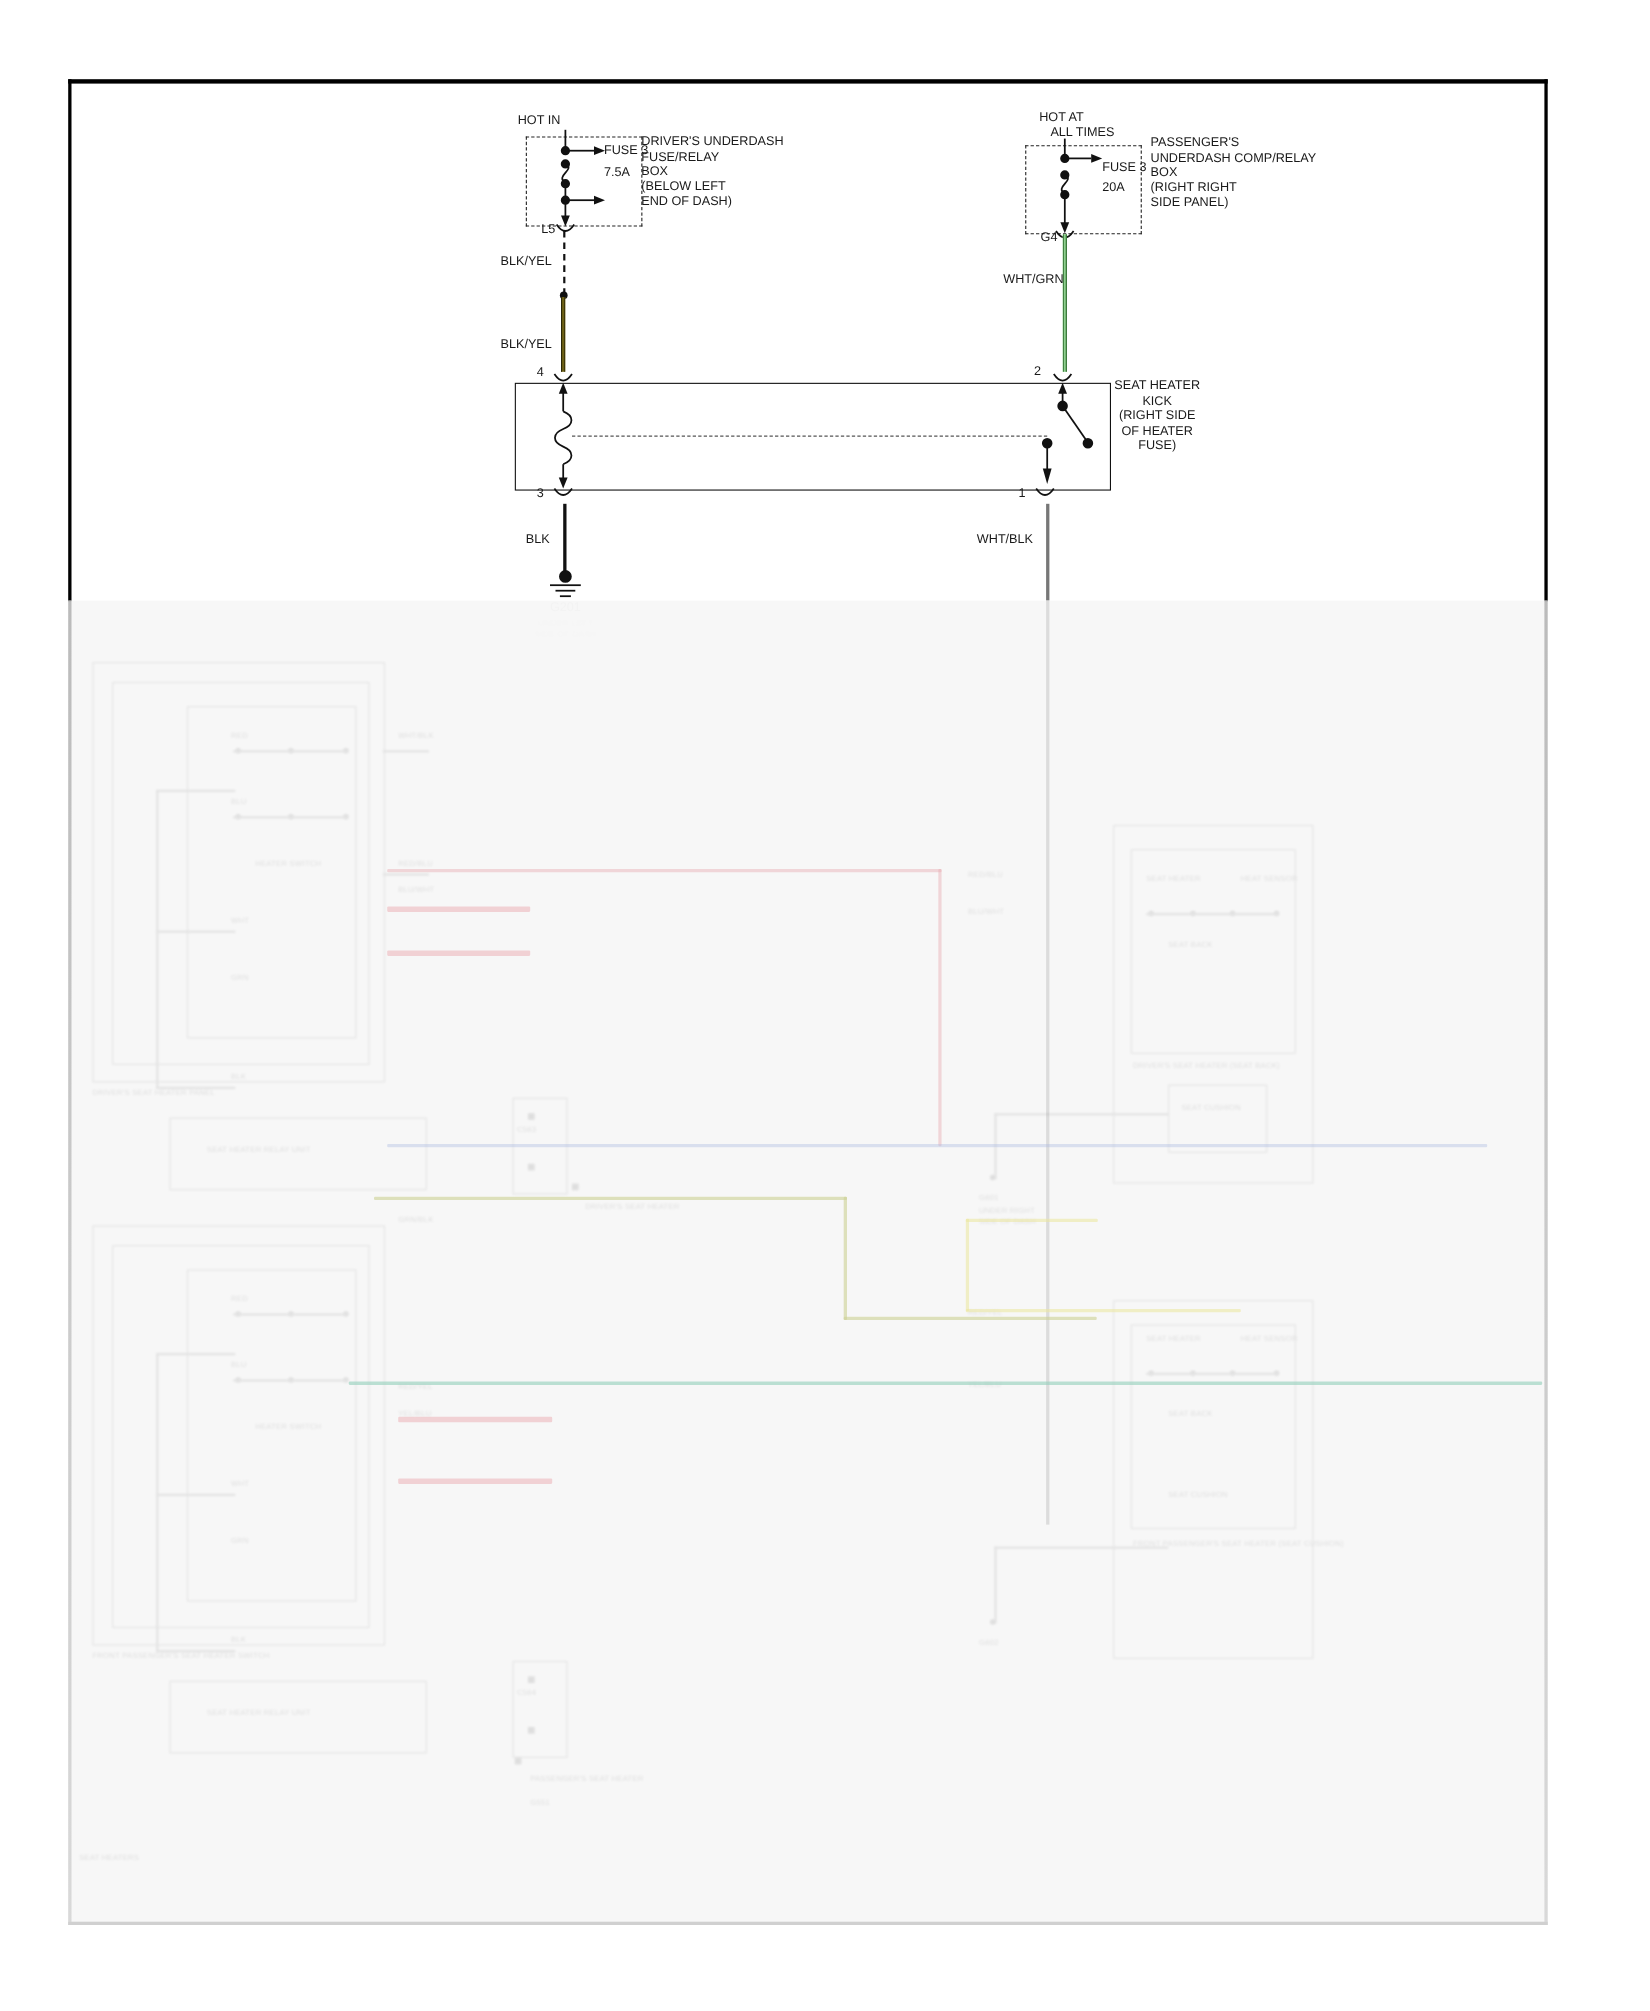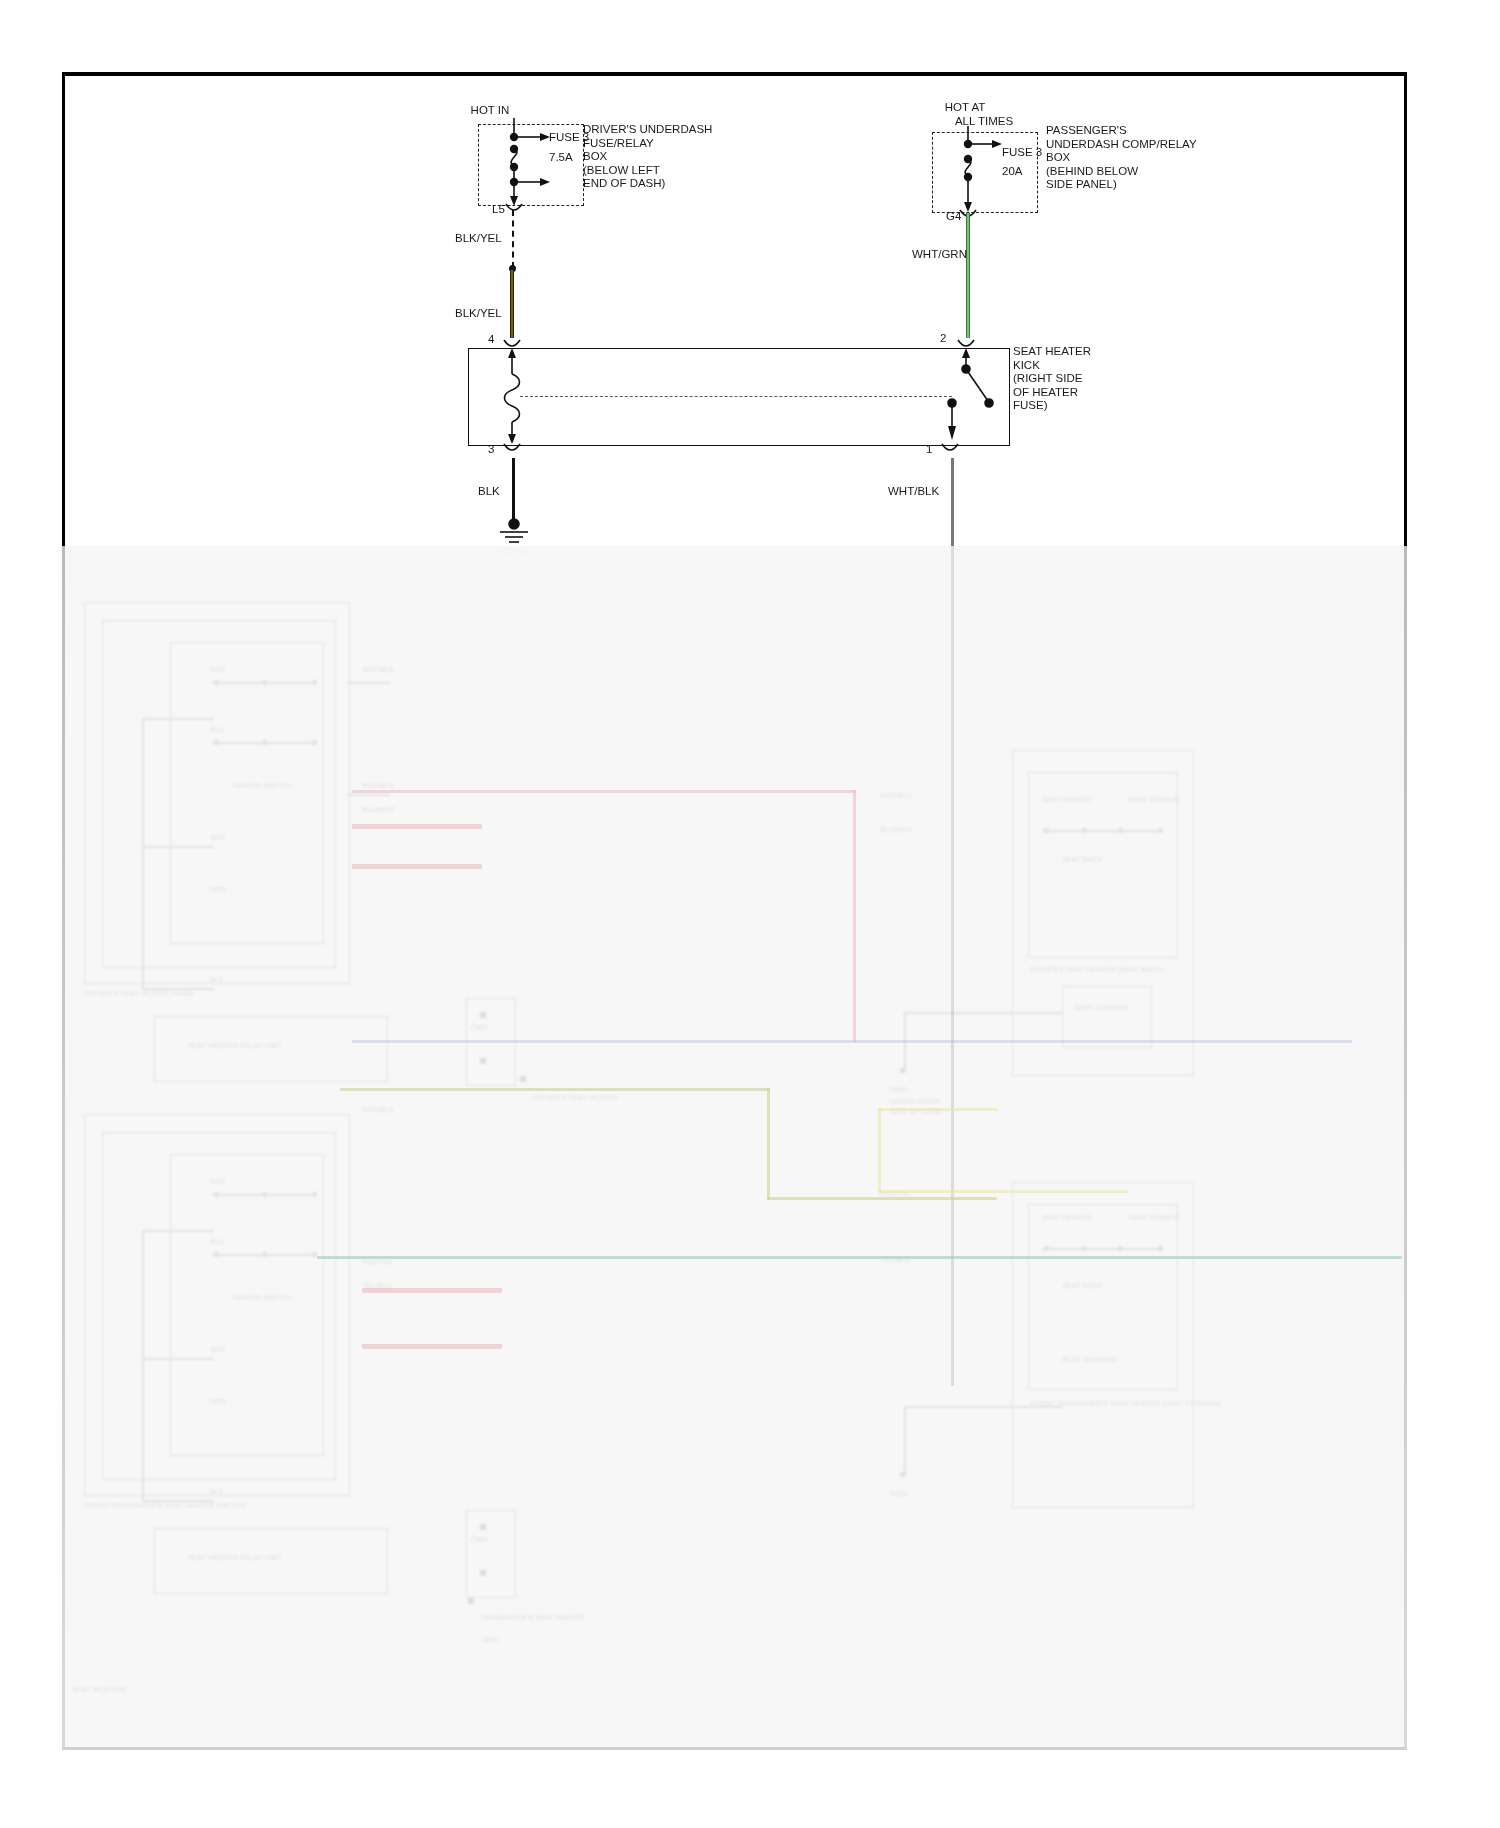--- a/index.html
+++ b/index.html
@@ -114,21 +114,21 @@
     <circle class="sk-f" cx="44" cy="51" r="3.4"></circle>
     <line class="sk" x1="44" y1="51" x2="44" y2="80"></line>
     <polygon points="40,76 44,86 48,76" fill="#111"></polygon>
     <path class="sk" d="M36 84 q8 12 16 0"></path>
   </svg>
 
   <div class="lbl" style="left:1002px;top:146px;">FUSE 3</div>
   <div class="lbl" style="left:1002px;top:165px;">20A</div>
   <div class="lbl" style="left:946px;top:210px;">G4</div>
 
-  <div class="lbl" style="left:1046px;top:124px;"><span>PASSENGER'S</span><br><span>UNDERDASH COMP/RELAY</span><br><span>BOX</span><br><span>(BEHIND BELOW</span><br><span>SIDE PANEL)</span></div>
+  <div class="lbl" style="left:1046px;top:124px;"><span>PASSENGER'S</span><br><span>UNDERDASH COMP/RELAY</span><br><span>BOX</span><br><span>(RIGHT RIGHT</span><br><span>SIDE PANEL)</span></div>
 
   <div class="wire" style="left:966px;top:213px;width:4px;height:125px;background:#8fd08f;
               box-shadow:inset 1.2px 0 0 #3c7a3c, inset -1.2px 0 0 #3c7a3c;"></div>
   <div class="lbl" style="left:912px;top:248px;">WHT/GRN</div>
 
   <div class="relay-box" style="left:468px;top:348px;width:540px;height:96px;"></div>
 
   <svg style="position:absolute;left:498px;top:334px;width:34px;height:24px;">
     <path class="sk" d="M6 6 q8 12 16 0"></path>
   </svg>
@@ -167,21 +167,21 @@
     <circle class="sk-f" cx="12" cy="55" r="4"></circle>
     <line class="sk" x1="12" y1="55" x2="12" y2="84"></line>
     <polygon points="8,78 12,92 16,78" fill="#111"></polygon>
   </svg>
 
   <svg style="position:absolute;left:936px;top:442px;width:34px;height:24px;">
     <path class="sk" d="M6 2 q8 12 16 0"></path>
   </svg>
   <div class="lbl" style="left:926px;top:443px;">1</div>
 
-  <div class="lbl" style="left:1013px;top:345px;"><span>SEAT HEATER</span><br><span>KICK</span><br><span>(RIGHT SIDE</span><br><span>OF HEATER</span><br><span>FUSE)</span></div>
+  <div class="lbl" style="left:1013px;top:345px;text-align:center;"><span>SEAT HEATER</span><br><span>KICK</span><br><span>(RIGHT SIDE</span><br><span>OF HEATER</span><br><span>FUSE)</span></div>
 
   <div class="wire wire-blk" style="left:512px;top:458px;width:3.4px;height:66px;"></div>
   <div class="lbl" style="left:478px;top:485px;">BLK</div>
 
   <svg style="position:absolute;left:494px;top:518px;width:40px;height:34px;">
     <circle class="sk-f" cx="20" cy="6" r="5"></circle>
     <line class="sk" x1="6" y1="14" x2="34" y2="14"></line>
     <line class="sk" x1="11" y1="19" x2="29" y2="19"></line>
     <line class="sk" x1="15" y1="24" x2="25" y2="24"></line>
   </svg>

